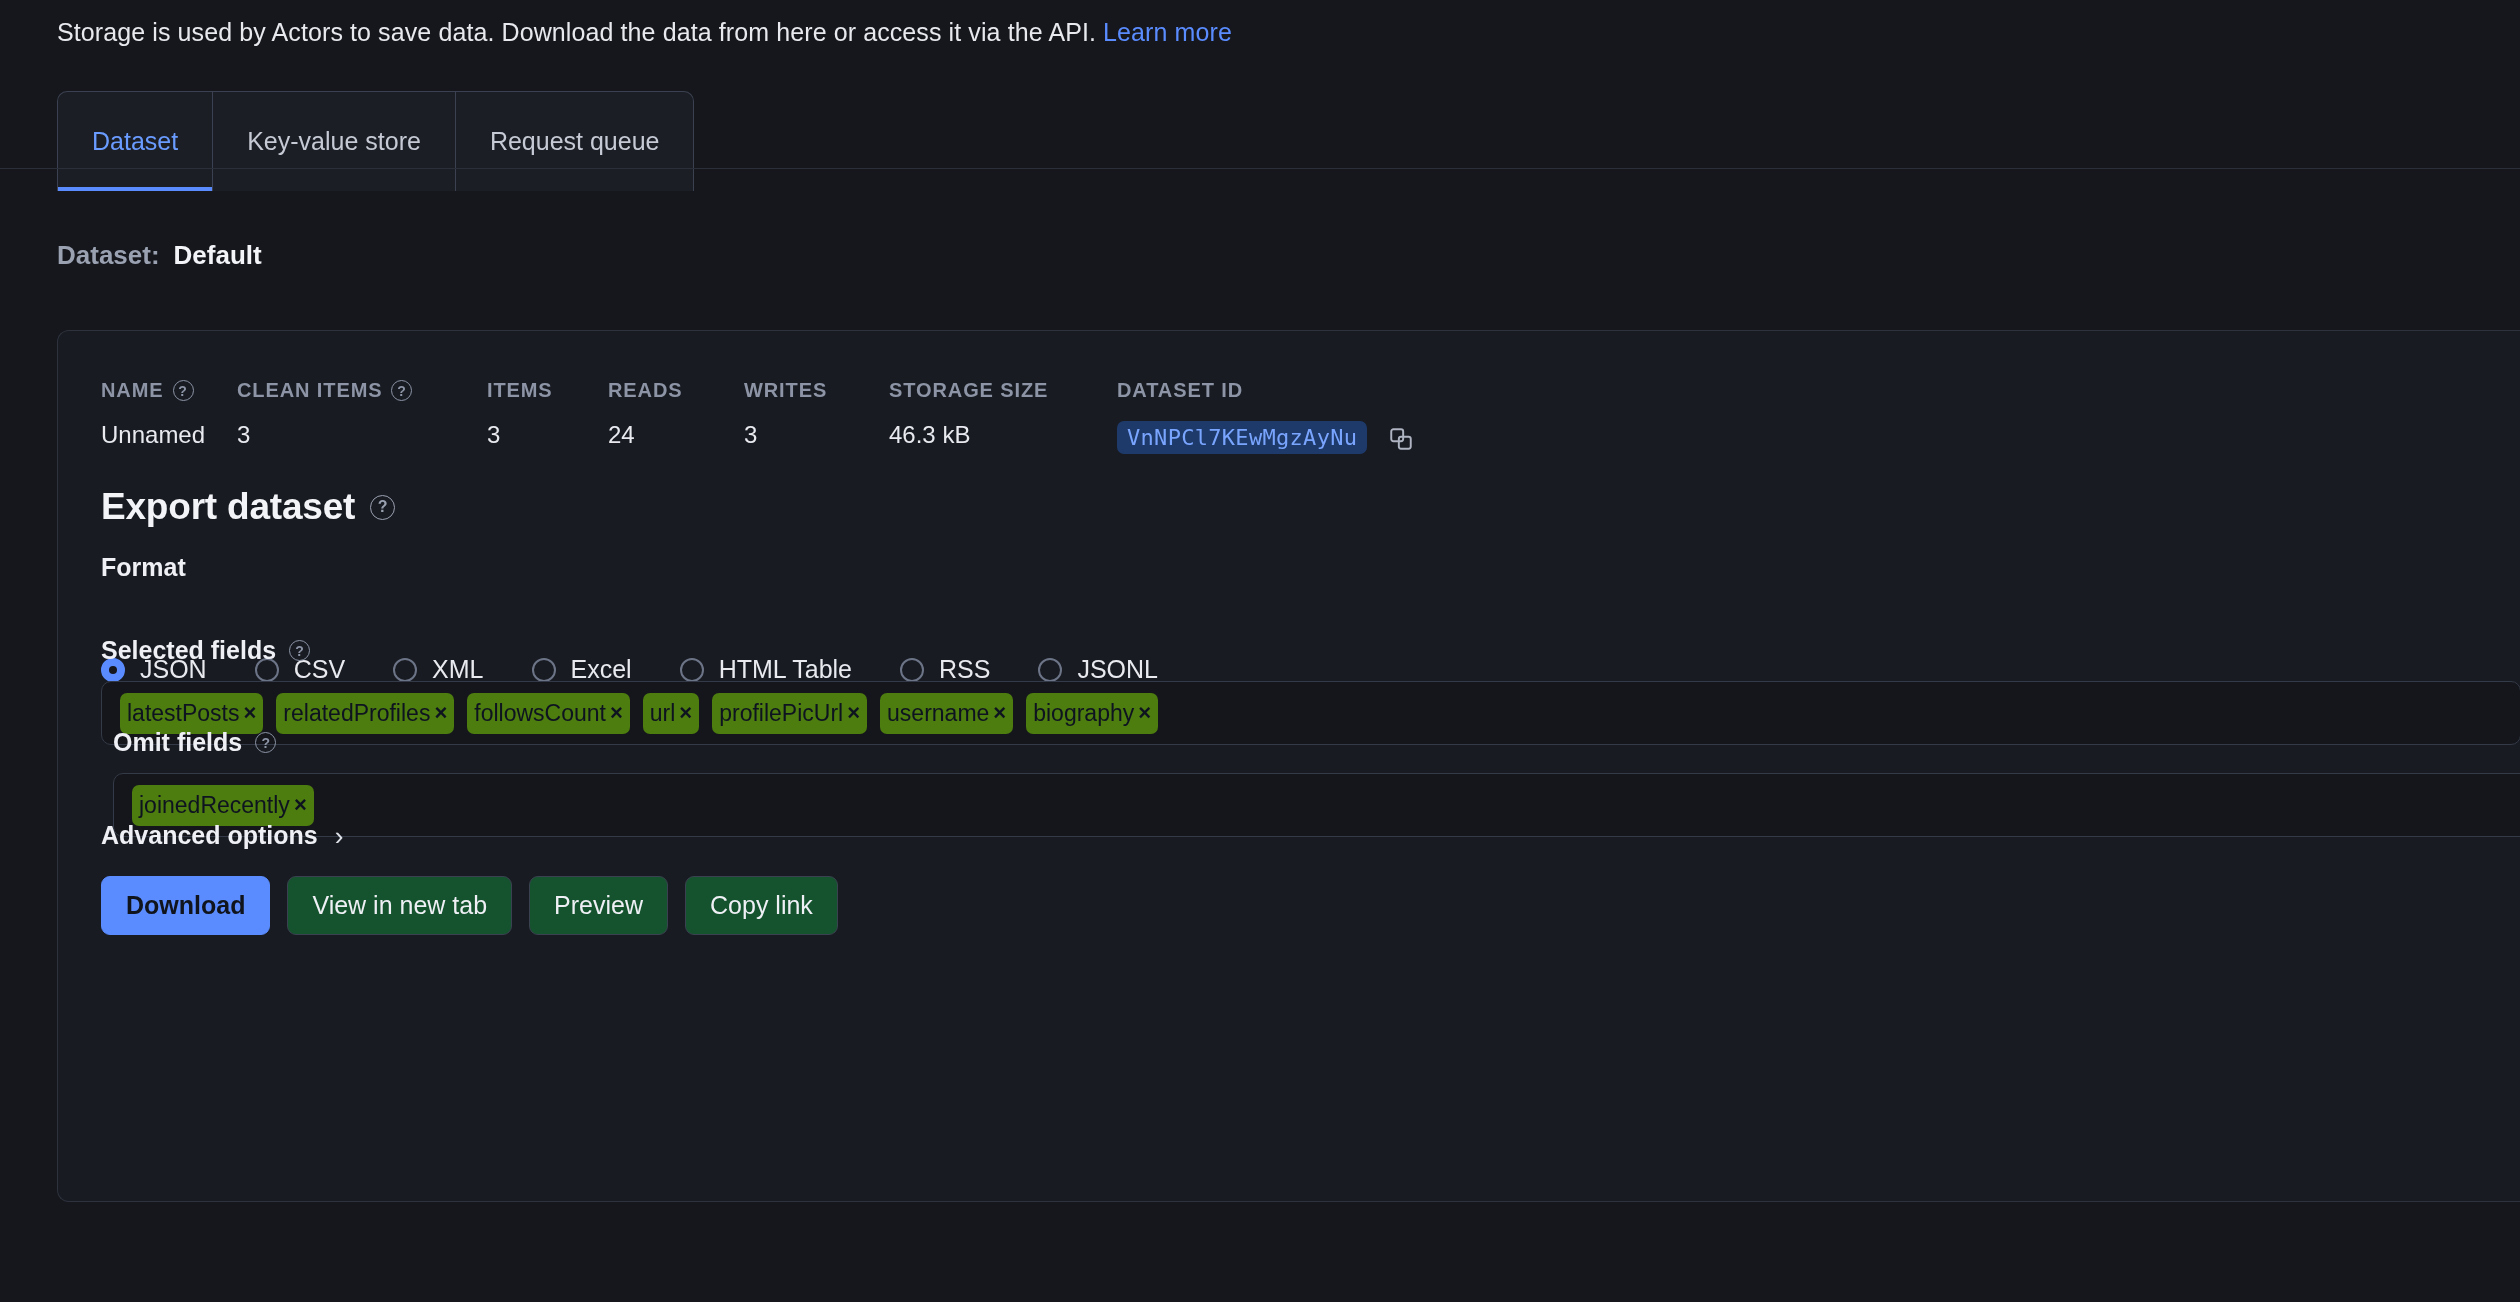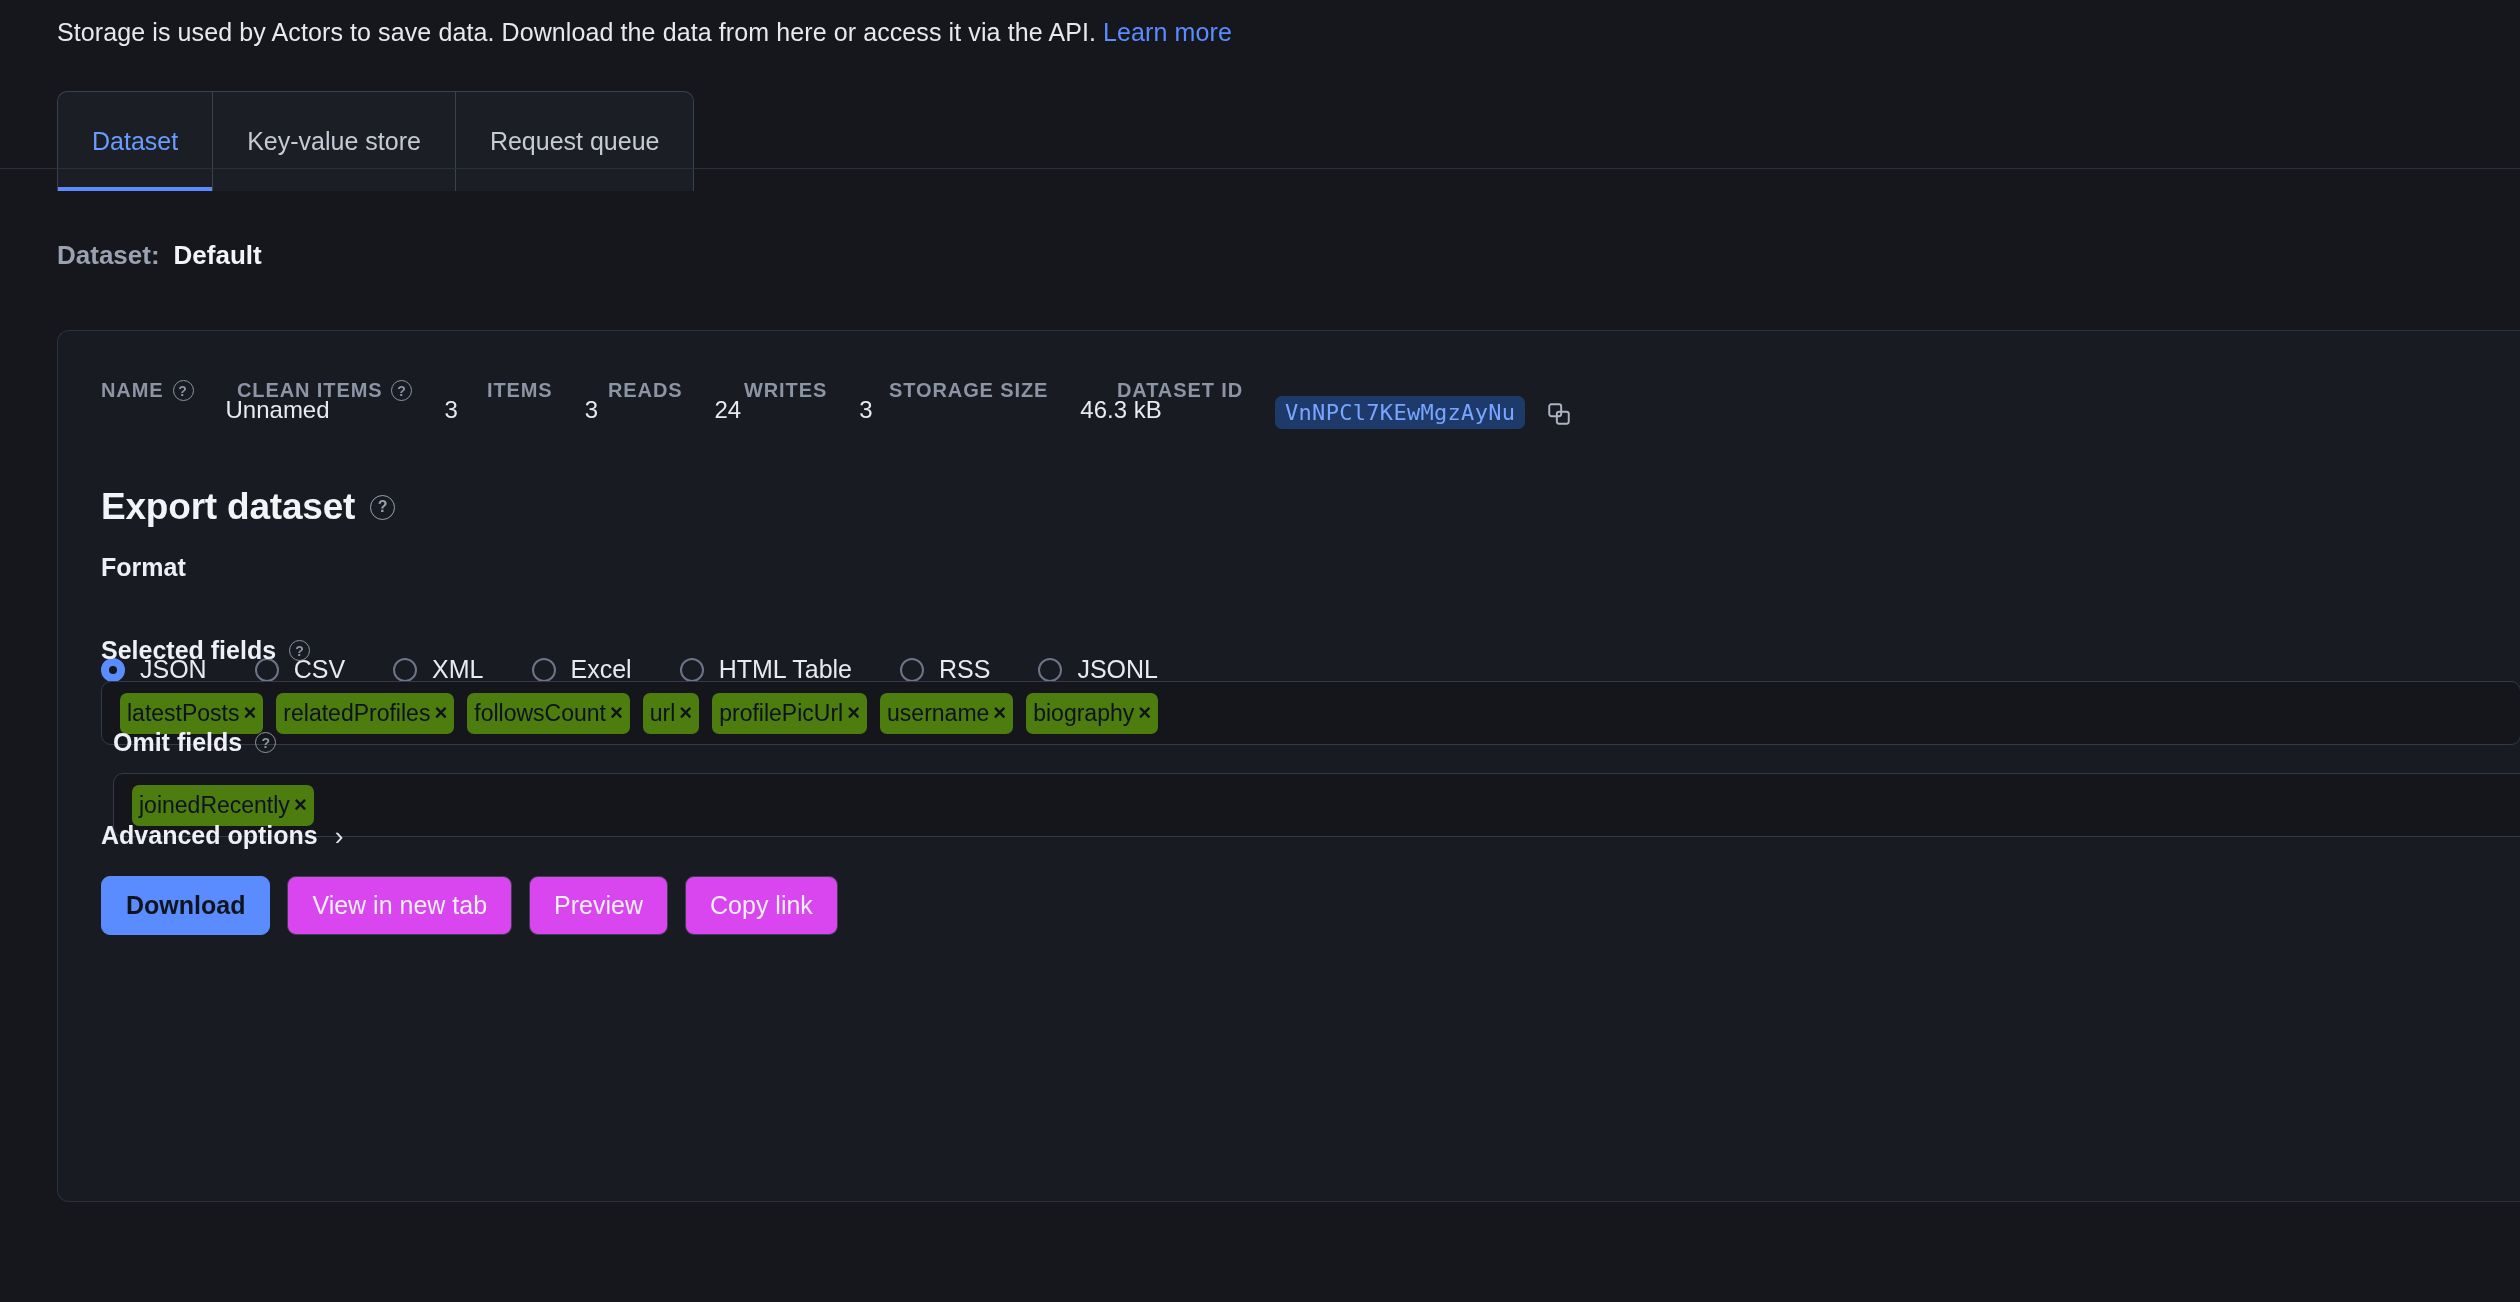--- a/index.html
+++ b/index.html
@@ -116,21 +116,21 @@
   }
 
   
   .stats {
     position: absolute;
     left: 43px;
     top: 47px;
     display: flex;
     align-items: flex-start;
   }
-  .stat-col { display: flex; flex-direction: row; gap: 32px; }
+  .stat-col { display: flex; flex-direction: column; }
   .stat-head {
     display: flex;
     align-items: center;
     gap: 9px;
     font-size: 20px;
     font-weight: bold;
     letter-spacing: 0.9px;
     color: #8c94a6;
     height: 25px;
     white-space: nowrap;
@@ -299,21 +299,21 @@
     align-items: center;
     gap: 17px;
   }
   .btn {
     font-size: 25px;
     border-radius: 9px;
     padding: 14px 24px;
     cursor: pointer;
     white-space: nowrap;
     border: 1px solid #3a4150;
-    background: #d946ef;
+    background: #14532d;
     color: #eef0f5;
   }
   .btn.primary {
     background: #5a8cff;
     border-color: #5a8cff;
     color: #10141c;
     font-weight: bold;
   }
 </style>
 </head>

